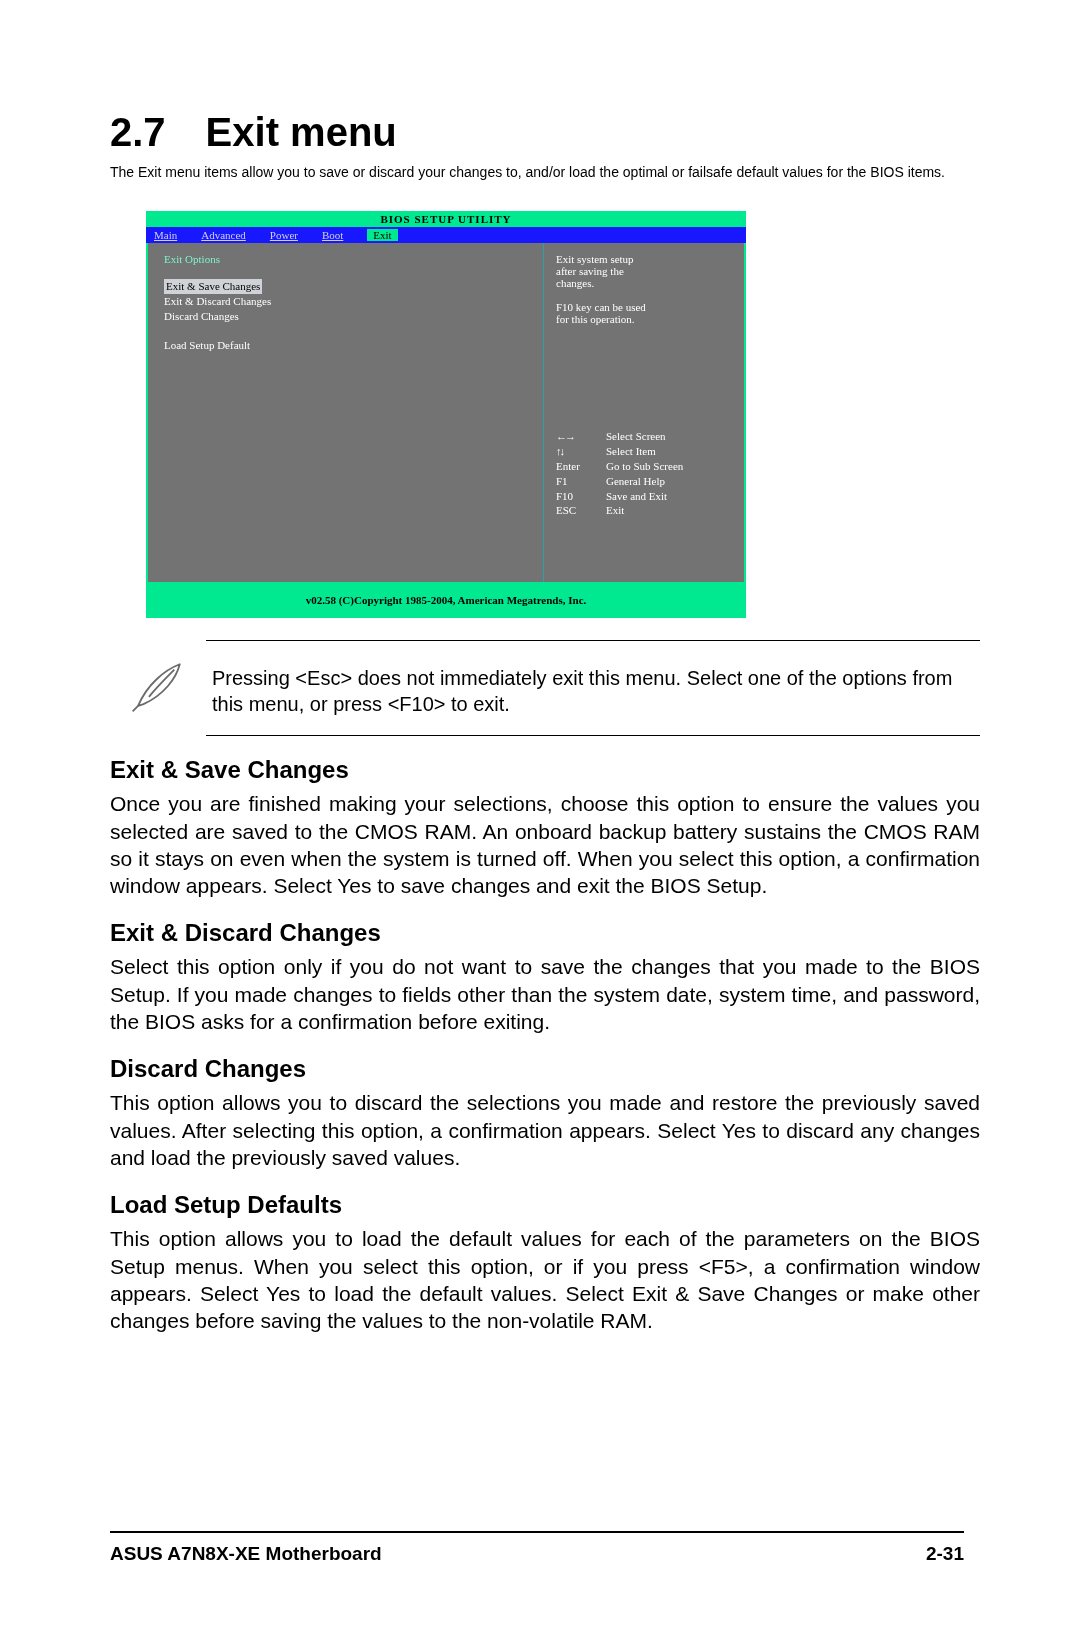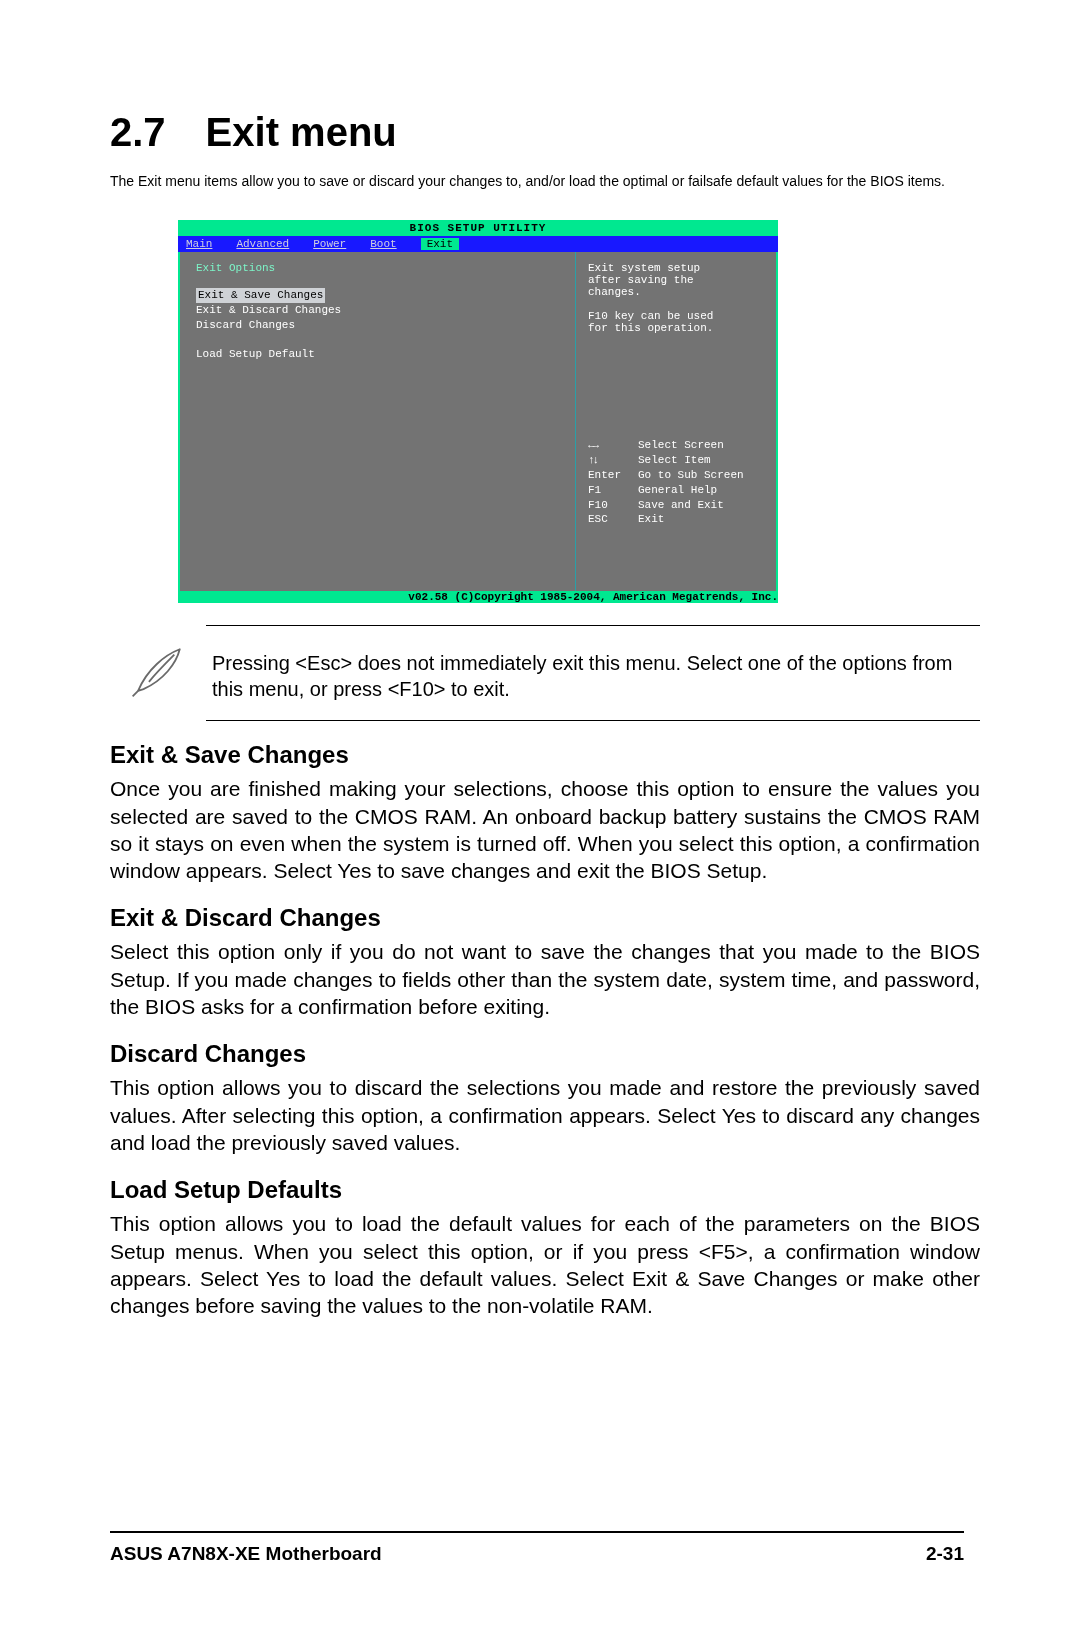--- a/index.html
+++ b/index.html
@@ -10,43 +10,43 @@
     font-family: Arial, Helvetica, sans-serif;
     color: #000;
     position: relative;
   }
   .page {
     padding: 110px 100px 0 110px;
   }
   .heading-row {
     display: flex;
     align-items: baseline;
-    margin-bottom: 17px;
+    margin-bottom: 8px;
     text-align: center;
   }
   .heading-num {
     font-size: 40px;
     font-weight: bold;
     margin-right: 40px;
   }
   .heading-title {
     font-size: 40px;
     font-weight: bold;
   }
   .intro {
     font-size: 14px;
     line-height: 1.3;
     margin-bottom: 30px;
   }
 
   
   .bios {
     width: 600px;
-    margin-left: 68px;
-    font-family: Liberation Mono, monospace;
+    margin-left: 36px;
+    font-family: Liberation Serif, serif;
     font-size: 11px;
   }
   .bios-title {
     background: #00e890;
     color: #000;
     text-align: center;
     font-weight: bold;
     padding: 2px 0;
     letter-spacing: 1px;
   }
@@ -88,23 +88,23 @@
   .opt { color: #fff; line-height: 1.35; }
   .opt.sel { background: #cfd2d6; color: #000; padding: 0 2px; display: inline-block; }
   .opt-spacer { height: 14px; }
   .help-top { flex: 0 0 auto; margin-bottom: 80px; }
   .help-keys { margin-top: auto; display: grid; grid-template-columns: 42px 1fr; row-gap: 0; column-gap: 8px; line-height: 1.35; }
   .arrow-lr::before { content: "\2190\2192"; letter-spacing: -2px; }
   .arrow-ud::before { content: "\2191\2193"; letter-spacing: -2px; }
   .bios-footer {
     background: #00e890;
     color: #000;
-    text-align: right;
-    font-weight: bold;
-    padding: 0 0;
+    text-align: center;
+    font-weight: bold;
+    padding: 12px 0;
   }
 
   
   .note-wrap {
     display: flex;
     margin-top: 22px;
     margin-bottom: 18px;
     align-items: stretch;
   }
   .note-icon-col {

